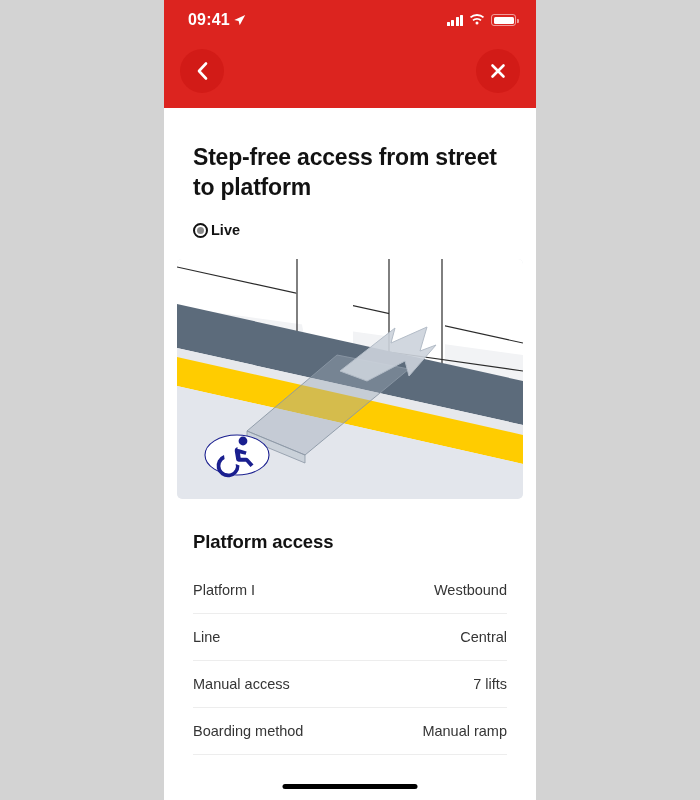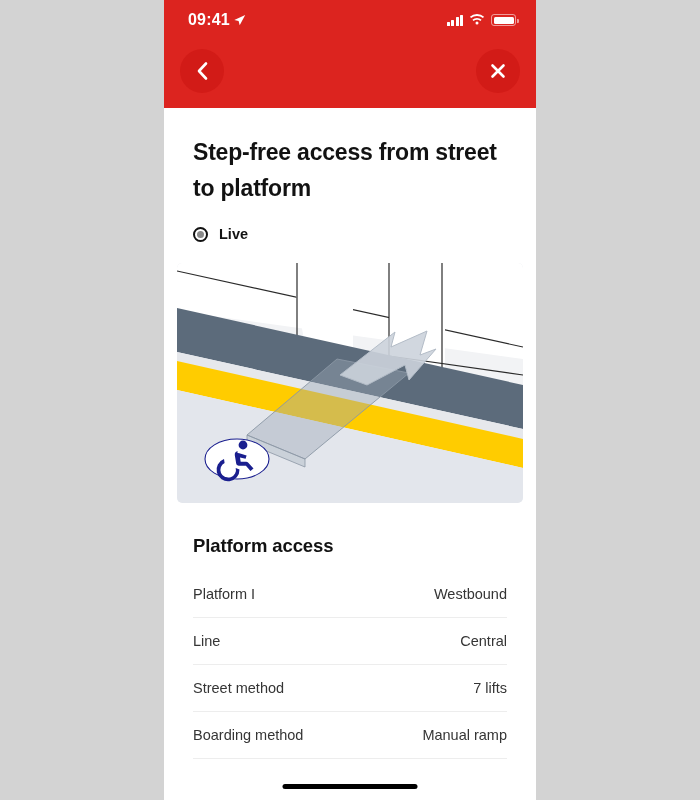--- a/index.html
+++ b/index.html
@@ -125,31 +125,31 @@
     padding: 0;
   }
 
   
   .content {
     padding: 0 0 0 0;
   }
 
   .title {
     font-size: 23px;
-    line-height: 36px;
+    line-height: 30px;
     font-weight: bold;
     color: #121212;
     letter-spacing: -0.2px;
-    padding: 26px 28px 0 29px;
+    padding: 34px 28px 0 29px;
   }
 
   .live-row {
     display: flex;
     align-items: center;
-    gap: 11px;
+    gap: 3px;
     padding: 20px 29px 0 29px;
   }
 
   .live-dot {
     width: 15px;
     height: 15px;
     border-radius: 50%;
     border: 2.4px solid #121212;
     display: flex;
     align-items: center;
@@ -333,21 +333,21 @@
     <div class="table">
       <div class="row">
         <span class="row-label">Platform I</span>
         <span class="row-value">Westbound</span>
       </div>
       <div class="row">
         <span class="row-label">Line</span>
         <span class="row-value">Central</span>
       </div>
       <div class="row">
-        <span class="row-label">Street method</span>
+        <span class="row-label">Manual access</span>
         <span class="row-value">7 lifts</span>
       </div>
       <div class="row">
         <span class="row-label">Boarding method</span>
         <span class="row-value">Manual ramp</span>
       </div>
     </div>
 
   </div>
 

